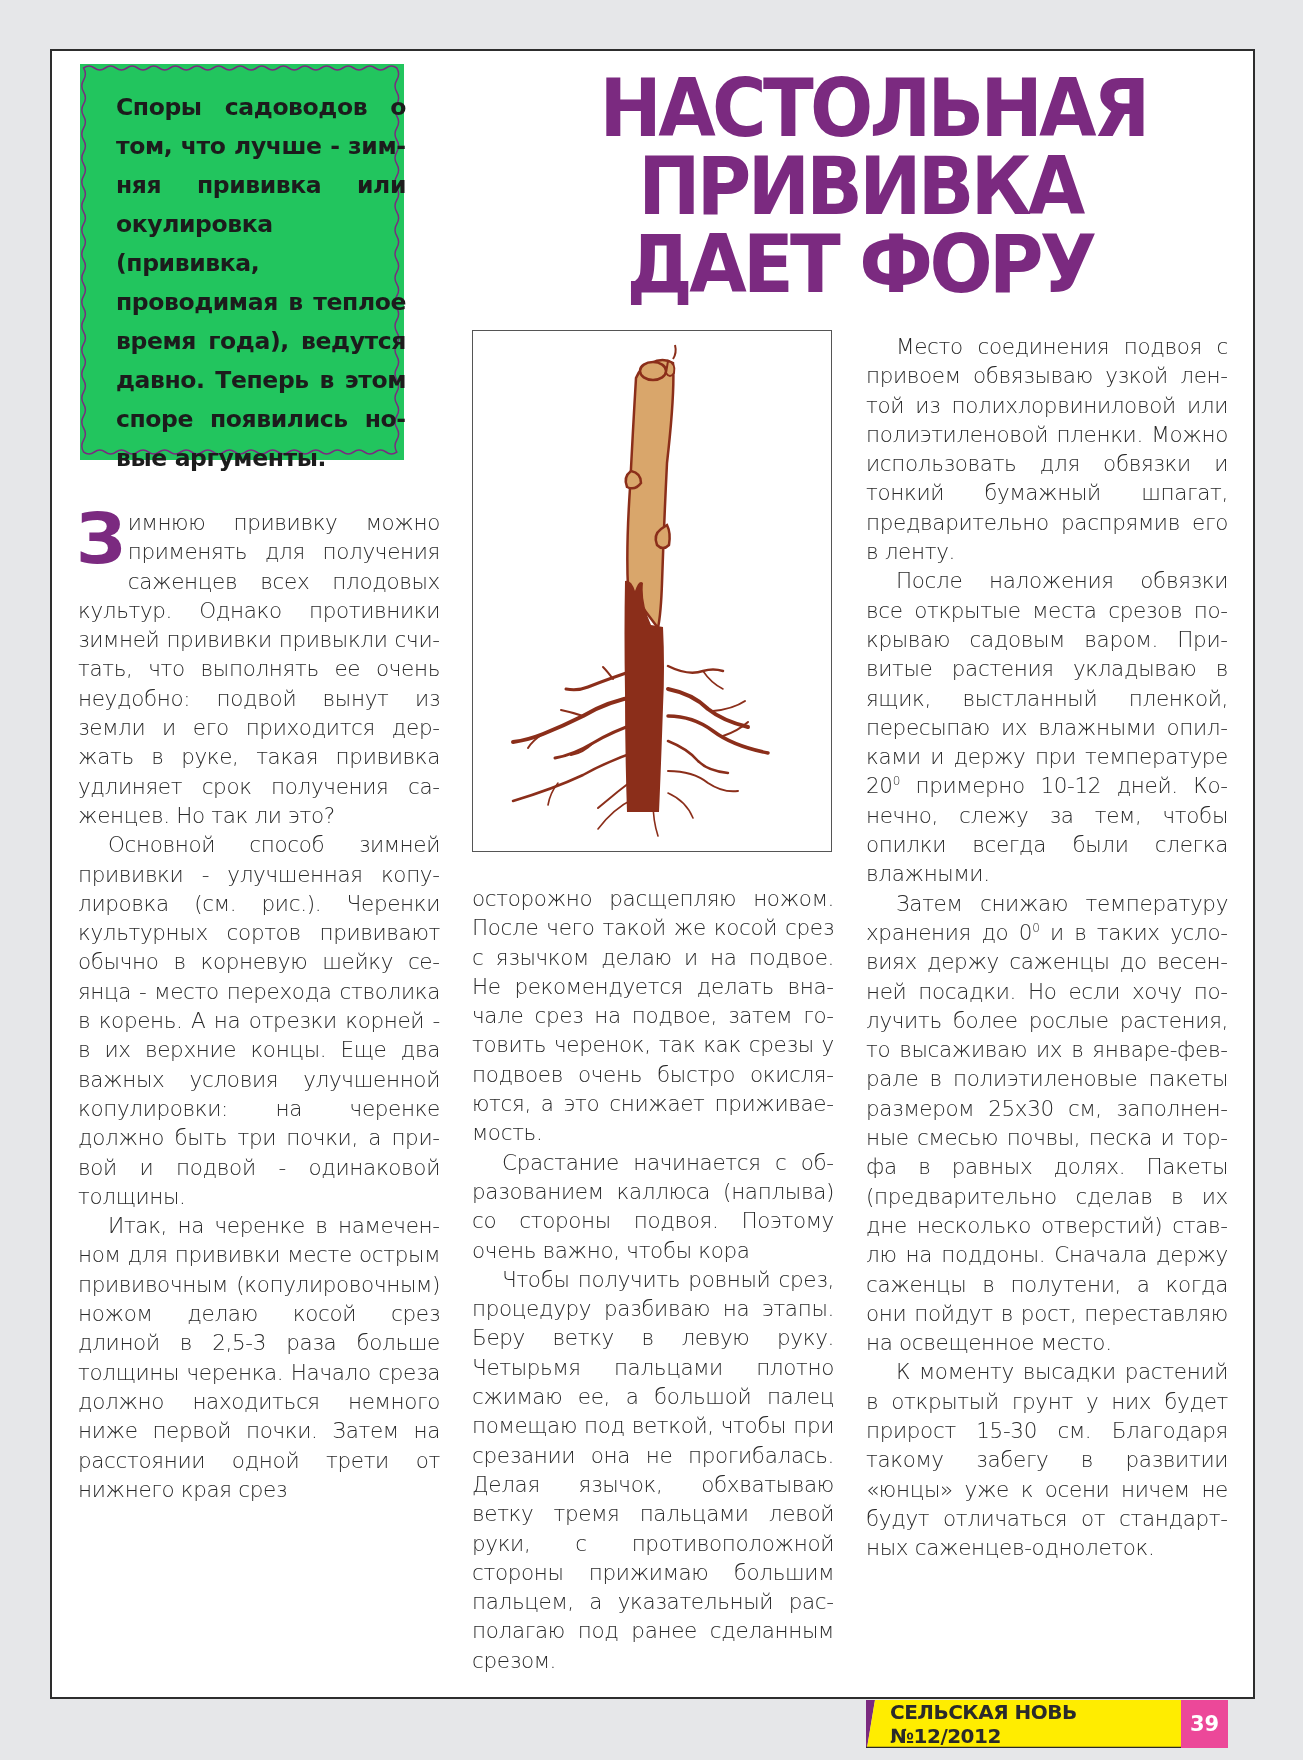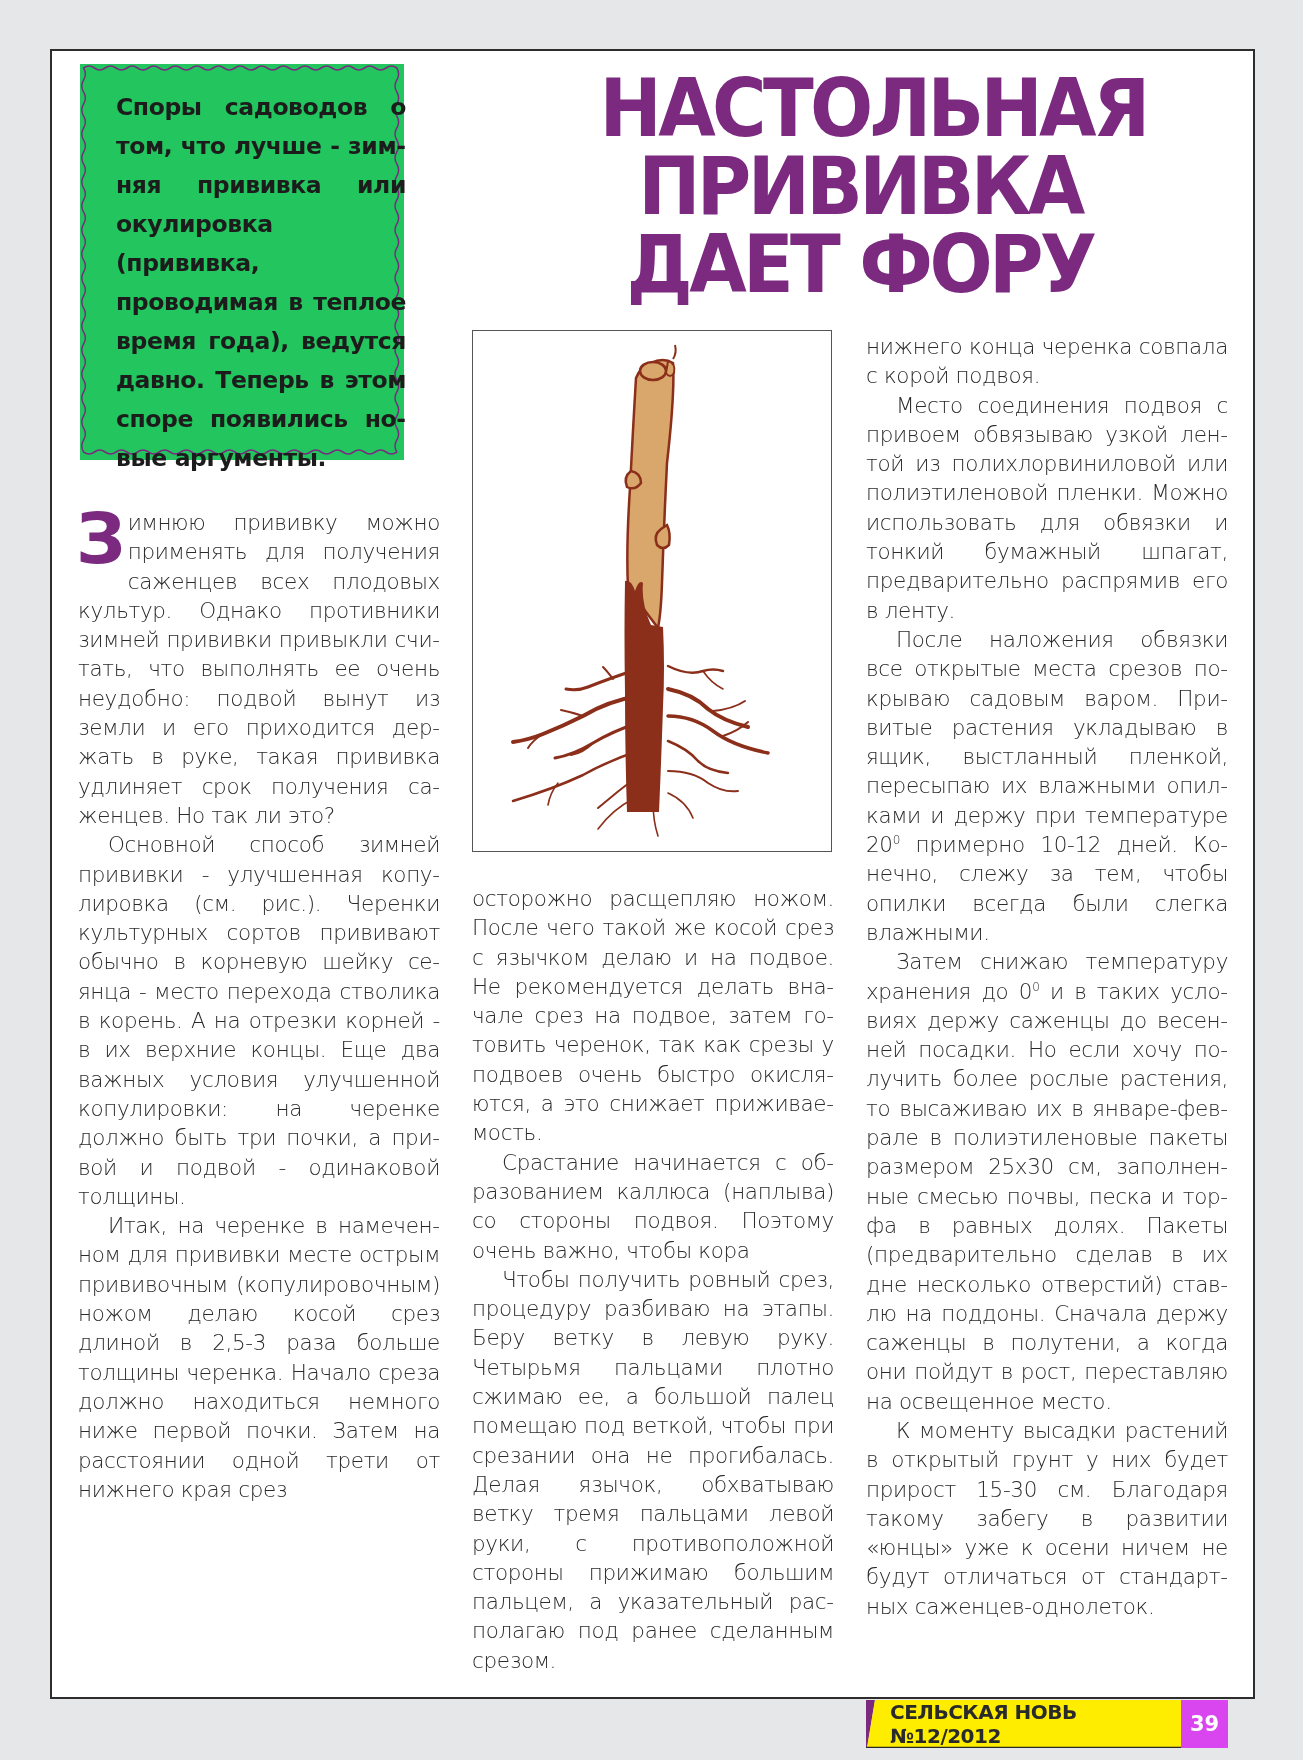--- a/index.html
+++ b/index.html
@@ -61,21 +61,21 @@
     position:absolute; left:866px; top:1700px; width:362px; height:60px;
   }
   .footer .tri { position:absolute; left:0; top:0; width:30px; height:48px; }
   .footer .mag {
     position:absolute; left:0; top:0; width:316px; height:48px;
     display:flex; align-items:center; justify-content:center; padding-left:24px; box-sizing:border-box;
     font-family:"DejaVu Sans", sans-serif; font-weight:bold; font-size:20px; color:#2a2a2a;
     letter-spacing:-0.5px;
   }
   .footer .pagenum {
-    position:absolute; left:315px; top:0; width:47px; height:48px; background:#d946ef;
+    position:absolute; left:315px; top:0; width:47px; height:48px; background:#ec4899;
     color:#ffffff; font-family:"DejaVu Sans", sans-serif; font-weight:bold; font-size:21px;
     display:flex; align-items:center; justify-content:center;
   }
 </style>
 </head>
 <body>
 
 <div class="page"></div>
 
 <div class="lead-box">
@@ -140,21 +140,20 @@
   </svg>
 </div>
 
 <div class="col col2">
   <p class="noind">осторожно расщепляю ножом. После чего такой же косой срез с язычком делаю и на подвое. Не рекомендуется делать вна­чале срез на подвое, затем го­товить черенок, так как срезы у подвоев очень быстро окисля­ются, а это снижает приживае­мость.</p>
   <p>Срастание начинается с об­разованием каллюса (наплы­ва) со стороны подвоя. Поэто­му очень важно, чтобы кора</p>
   <p>Чтобы получить ровный срез, процедуру разбиваю на этапы. Беру ветку в левую руку. Четырьмя пальцами плотно сжимаю ее, а большой палец помещаю под веткой, чтобы при срезании она не прогиба­лась. Делая язычок, обхваты­ваю ветку тремя пальцами ле­вой руки, с противоположной стороны прижимаю большим пальцем, а указательный рас­полагаю под ранее сделанным срезом.</p>
 </div>
 
 <div class="col col3">
-  <p class="noind">нижнего конца черенка совпа­ла с корой подвоя.</p>
   <p>Место соединения подвоя с привоем обвязываю узкой лен­той из полихлорвиниловой или полиэтиленовой пленки. Можно использовать для об­вязки и тонкий бумажный шпа­гат, предварительно распрямив его в ленту.</p>
   <p><span>После наложения обвязки все открытые места срезов по­крываю садовым варом. При­витые растения укладываю в ящик, выстланный пленкой, пересыпаю их влажными опил­ками и держу при температуре 20</span><sup>0</sup><span> примерно 10-12 дней. Ко­нечно, слежу за тем, чтобы опилки всегда были слегка влажными.</span></p>
   <p><span>Затем снижаю температуру хранения до 0</span><sup>0</sup><span> и в таких усло­виях держу саженцы до весен­ней посадки. Но если хочу по­лучить более рослые растения, то высаживаю их в январе-фев­рале в полиэтиленовые пакеты размером 25х30 см, заполнен­ные смесью почвы, песка и тор­фа в равных долях. Пакеты (предварительно сделав в их дне несколько отверстий) став­лю на поддоны. Сначала держу саженцы в полутени, а когда они пойдут в рост, переставляю на освещенное место.</span></p>
   <p>К моменту высадки расте­ний в открытый грунт у них бу­дет прирост 15-30 см. Благо­даря такому забегу в развитии «юнцы» уже к осени ничем не будут отличаться от стандарт­ных саженцев-однолеток.</p>
 </div>
 
 <div class="footer">
   <svg class="tri" width="362" height="48" viewBox="0 0 362 48" style="width:362px;">
     <polygon points="0,0 9,0 1,48 0,48" fill="#7b2a80"></polygon>
     <polygon points="9,0 316,0 316,48 1,48" fill="#ffed00"></polygon>

